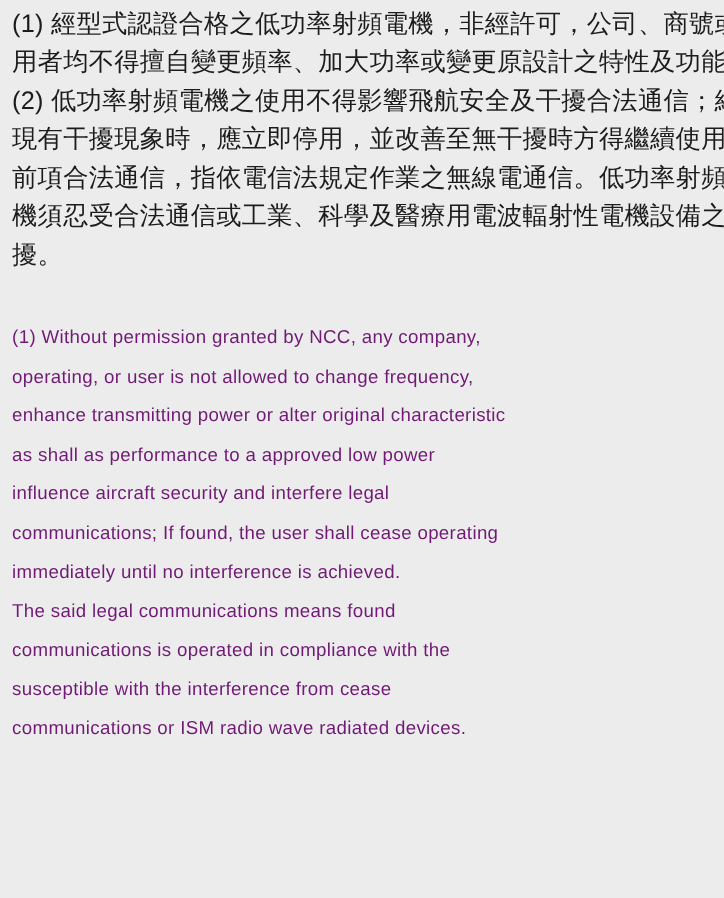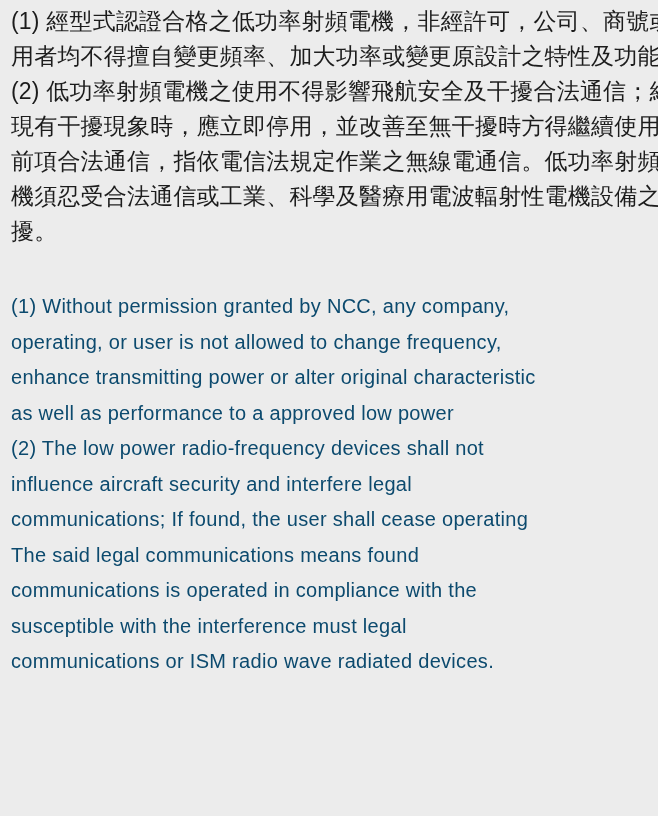--- a/index.html
+++ b/index.html
@@ -23,23 +23,23 @@
     font-size: 23px;
     line-height: 35px;
     color: #1c1c1c;
     letter-spacing: 0.2px;
     white-space: nowrap;
   }
   .en-block {
     margin-top: 40px;
   }
   .en-block .line {
-    font-size: 20px;
+    font-size: 17px;
     line-height: 35.5px;
-    color: #0c4a6e;
+    color: #701a75;
     letter-spacing: 0.3px;
     white-space: nowrap;
   }
 </style>
 </head>
 <body>
 
 <div class="page">
 
   <div class="zh-block">
@@ -49,23 +49,23 @@
     <div class="line">現有干擾現象時，應立即停用，並改善至無干擾時方得繼續使用。</div>
     <div class="line">前項合法通信，指依電信法規定作業之無線電通信。低功率射頻電</div>
     <div class="line">機須忍受合法通信或工業、科學及醫療用電波輻射性電機設備之干</div>
     <div class="line">擾。</div>
   </div>
 
   <div class="en-block">
     <div class="line">(1) Without permission granted by NCC, any company,</div>
     <div class="line">operating, or user is not allowed to change frequency,</div>
     <div class="line">enhance transmitting power or alter original characteristic</div>
-    <div class="line">as well as performance to a approved low power</div>
-    <div class="line">(2) The low power radio-frequency devices shall not</div>
+    <div class="line">as shall as performance to a approved low power</div>
     <div class="line">influence aircraft security and interfere legal</div>
     <div class="line">communications; If found, the user shall cease operating</div>
+    <div class="line">immediately until no interference is achieved.</div>
     <div class="line">The said legal communications means found</div>
     <div class="line">communications is operated in compliance with the</div>
-    <div class="line">susceptible with the interference must legal</div>
+    <div class="line">susceptible with the interference from cease</div>
     <div class="line">communications or ISM radio wave radiated devices.</div>
   </div>
 
 </div>
 
 </body></html>

